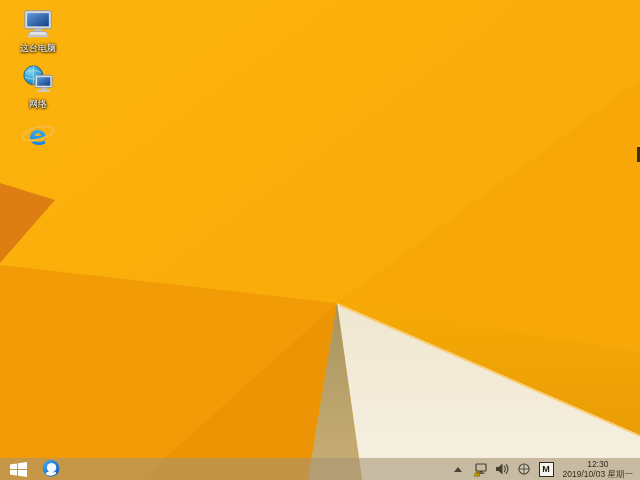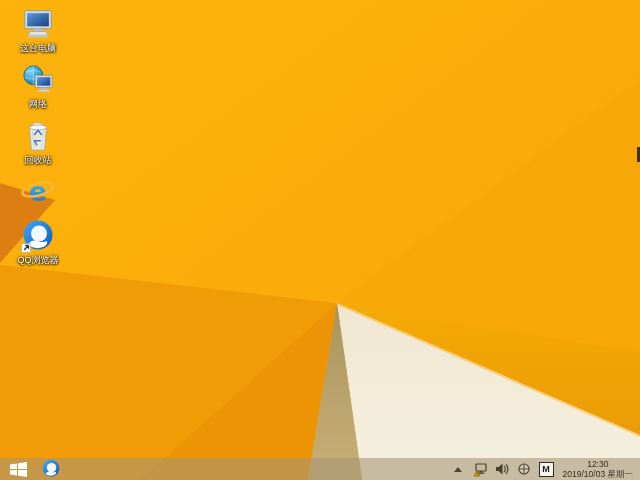--- a/index.html
+++ b/index.html
@@ -113,66 +113,36 @@
           <path d="M5 10 q8 -4 16 0 M4 15 q9 4 18 0 M13 3 v20" stroke="#CFEFDA" stroke-width="0.9" fill="none" opacity="0.7"></path>
           <rect x="15" y="13" width="18" height="13" rx="1" fill="#D8DCE1" stroke="#8E959E"></rect>
           <rect x="17" y="15" width="14" height="9" fill="url(#scr2)"></rect>
           <rect x="21" y="26" width="6" height="2.5" fill="#B9BEC5"></rect>
           <rect x="17" y="28.5" width="14" height="2" rx="1" fill="#C9CED4"></rect>
         </svg>
       </span>
       <span class="lbl">网络</span>
     </div>
 
-    <div class="dicon">
-      <span class="art">
-        <svg width="34" height="34" viewBox="0 0 36 36">
-          <path d="M12 6 q6 -4 11 0 l-1.5 3 q-4 -3 -8 0 z" fill="#F2F6FA" stroke="#A9B6C6" stroke-width="0.7" opacity="0.9"></path>
-          <path d="M9 9 L27 9 L25 33 L11 33 z" fill="#E8F0F8" stroke="#93A4B8" stroke-width="0.9" opacity="0.88"></path>
-          <ellipse cx="18" cy="9" rx="9" ry="2.6" fill="#F5F9FC" stroke="#93A4B8" stroke-width="0.8"></ellipse>
-          <path d="M14 17 l4 -5 4 5 M21 23 h-7 l3 5" stroke="#3E7DC4" stroke-width="1.6" fill="none" stroke-linejoin="round"></path>
-          <path d="M12 13 L14 31 M24 13 L22 31" stroke="#B9C8D8" stroke-width="0.8" opacity="0.8"></path>
-        </svg>
-      </span>
-      <span class="lbl">回收站</span>
-    </div>
 
     <div class="dicon">
       <span class="art">
         <svg width="36" height="36" viewBox="0 0 36 36">
           <defs>
               <linearGradient id="ieg" x1="0" y1="0" x2="0" y2="1">
             <stop offset="0" stop-color="#49C3F2"></stop>
                 <stop offset="1" stop-color="#1173D8"></stop>
           </linearGradient>
             </defs>
           <text x="18" y="27" text-anchor="middle" font-family="'DejaVu Sans',sans-serif" font-size="27" font-weight="bold" fill="url(#ieg)">e</text>
           <ellipse cx="18" cy="15.5" rx="16" ry="6" fill="none" stroke="#F6B93A" stroke-width="2.4" transform="rotate(-14 18 15.5)"></ellipse>
         </svg>
       </span>
     </div>
 
-    <div class="dicon">
-      <span class="art">
-        <svg width="36" height="36" viewBox="0 0 36 36">
-          <defs>
-              <linearGradient id="qqg" x1="0" y1="0" x2="1" y2="1">
-            <stop offset="0" stop-color="#3FA9F5"></stop>
-                <stop offset="1" stop-color="#0E57BE"></stop>
-          </linearGradient>
-            </defs>
-          <circle cx="18" cy="17" r="14.5" fill="url(#qqg)"></circle>
-          <circle cx="19" cy="15.5" r="8" fill="#F2F8FF"></circle>
-          <path d="M8 27 q3 -6 9 -4 q6 2 10 0 q1 4 -4 6 q-8 3 -15 -2 z" fill="#FFFFFF"></path>
-          <rect x="1.5" y="25.5" width="9" height="9" fill="#FFFFFF" stroke="#9AA0A8" stroke-width="0.6"></rect>
-          <path d="M4 32 L8.5 27.5 M8.5 27.5 h-3.2 M8.5 27.5 v3.2" stroke="#2B2F36" stroke-width="1.3" fill="none"></path>
-        </svg>
-      </span>
-      <span class="lbl">QQ浏览器</span>
-    </div>
 
   </div>
 
   <div class="taskbar">
 
     <div class="tb-btn start-btn">
       <svg width="17" height="15" viewBox="0 0 17 15">
         <polygon points="0,2.6 7,1.5 7,7 0,7" fill="#FFFFFF"></polygon>
         <polygon points="8,1.3 17,0 17,7 8,7" fill="#FFFFFF"></polygon>
         <polygon points="0,8 7,8 7,13.5 0,12.4" fill="#FFFFFF"></polygon>

